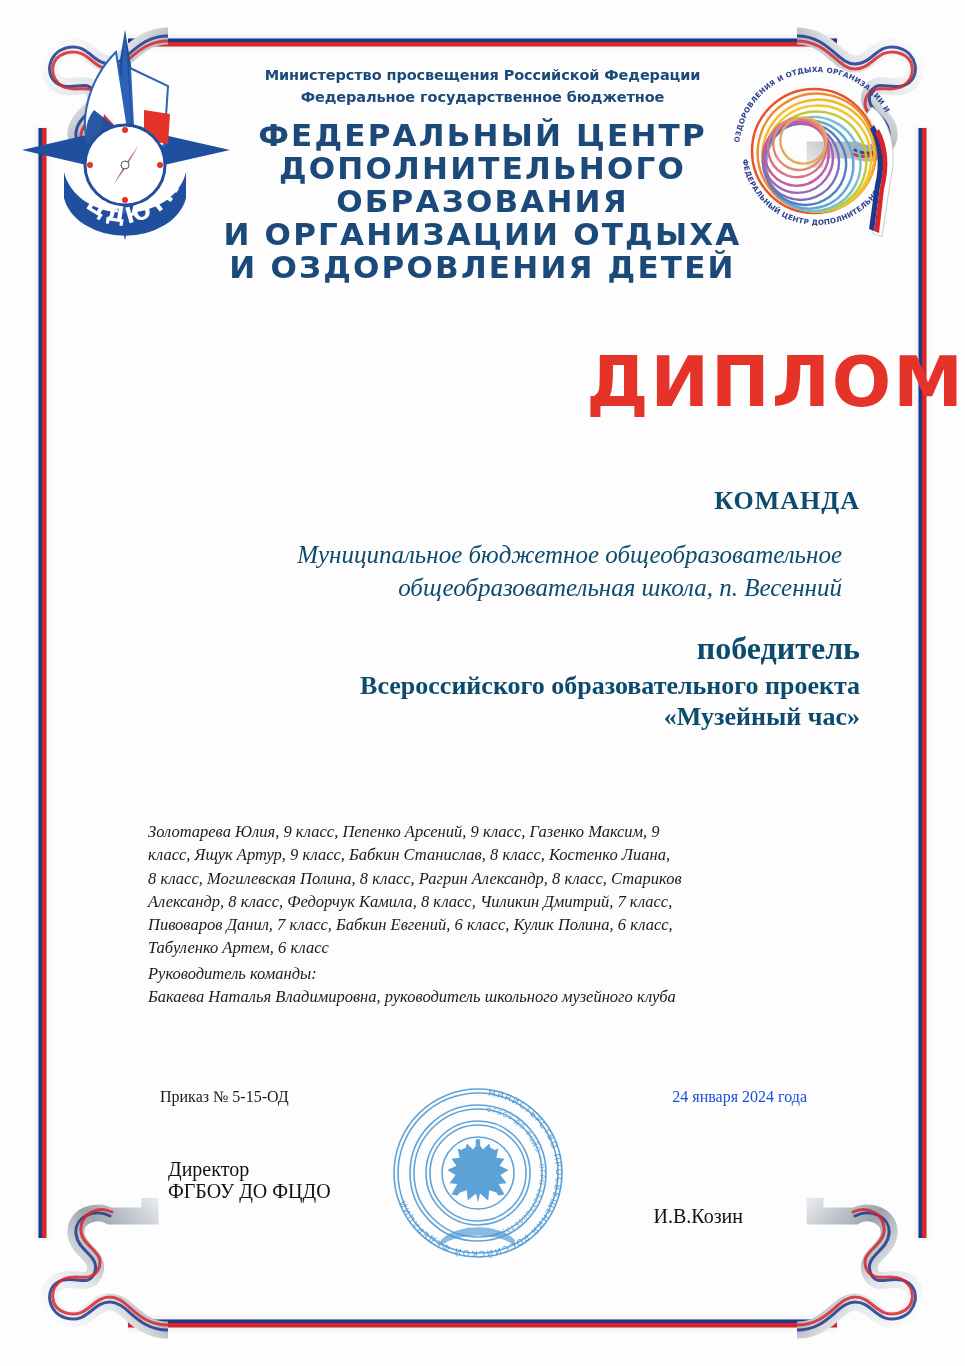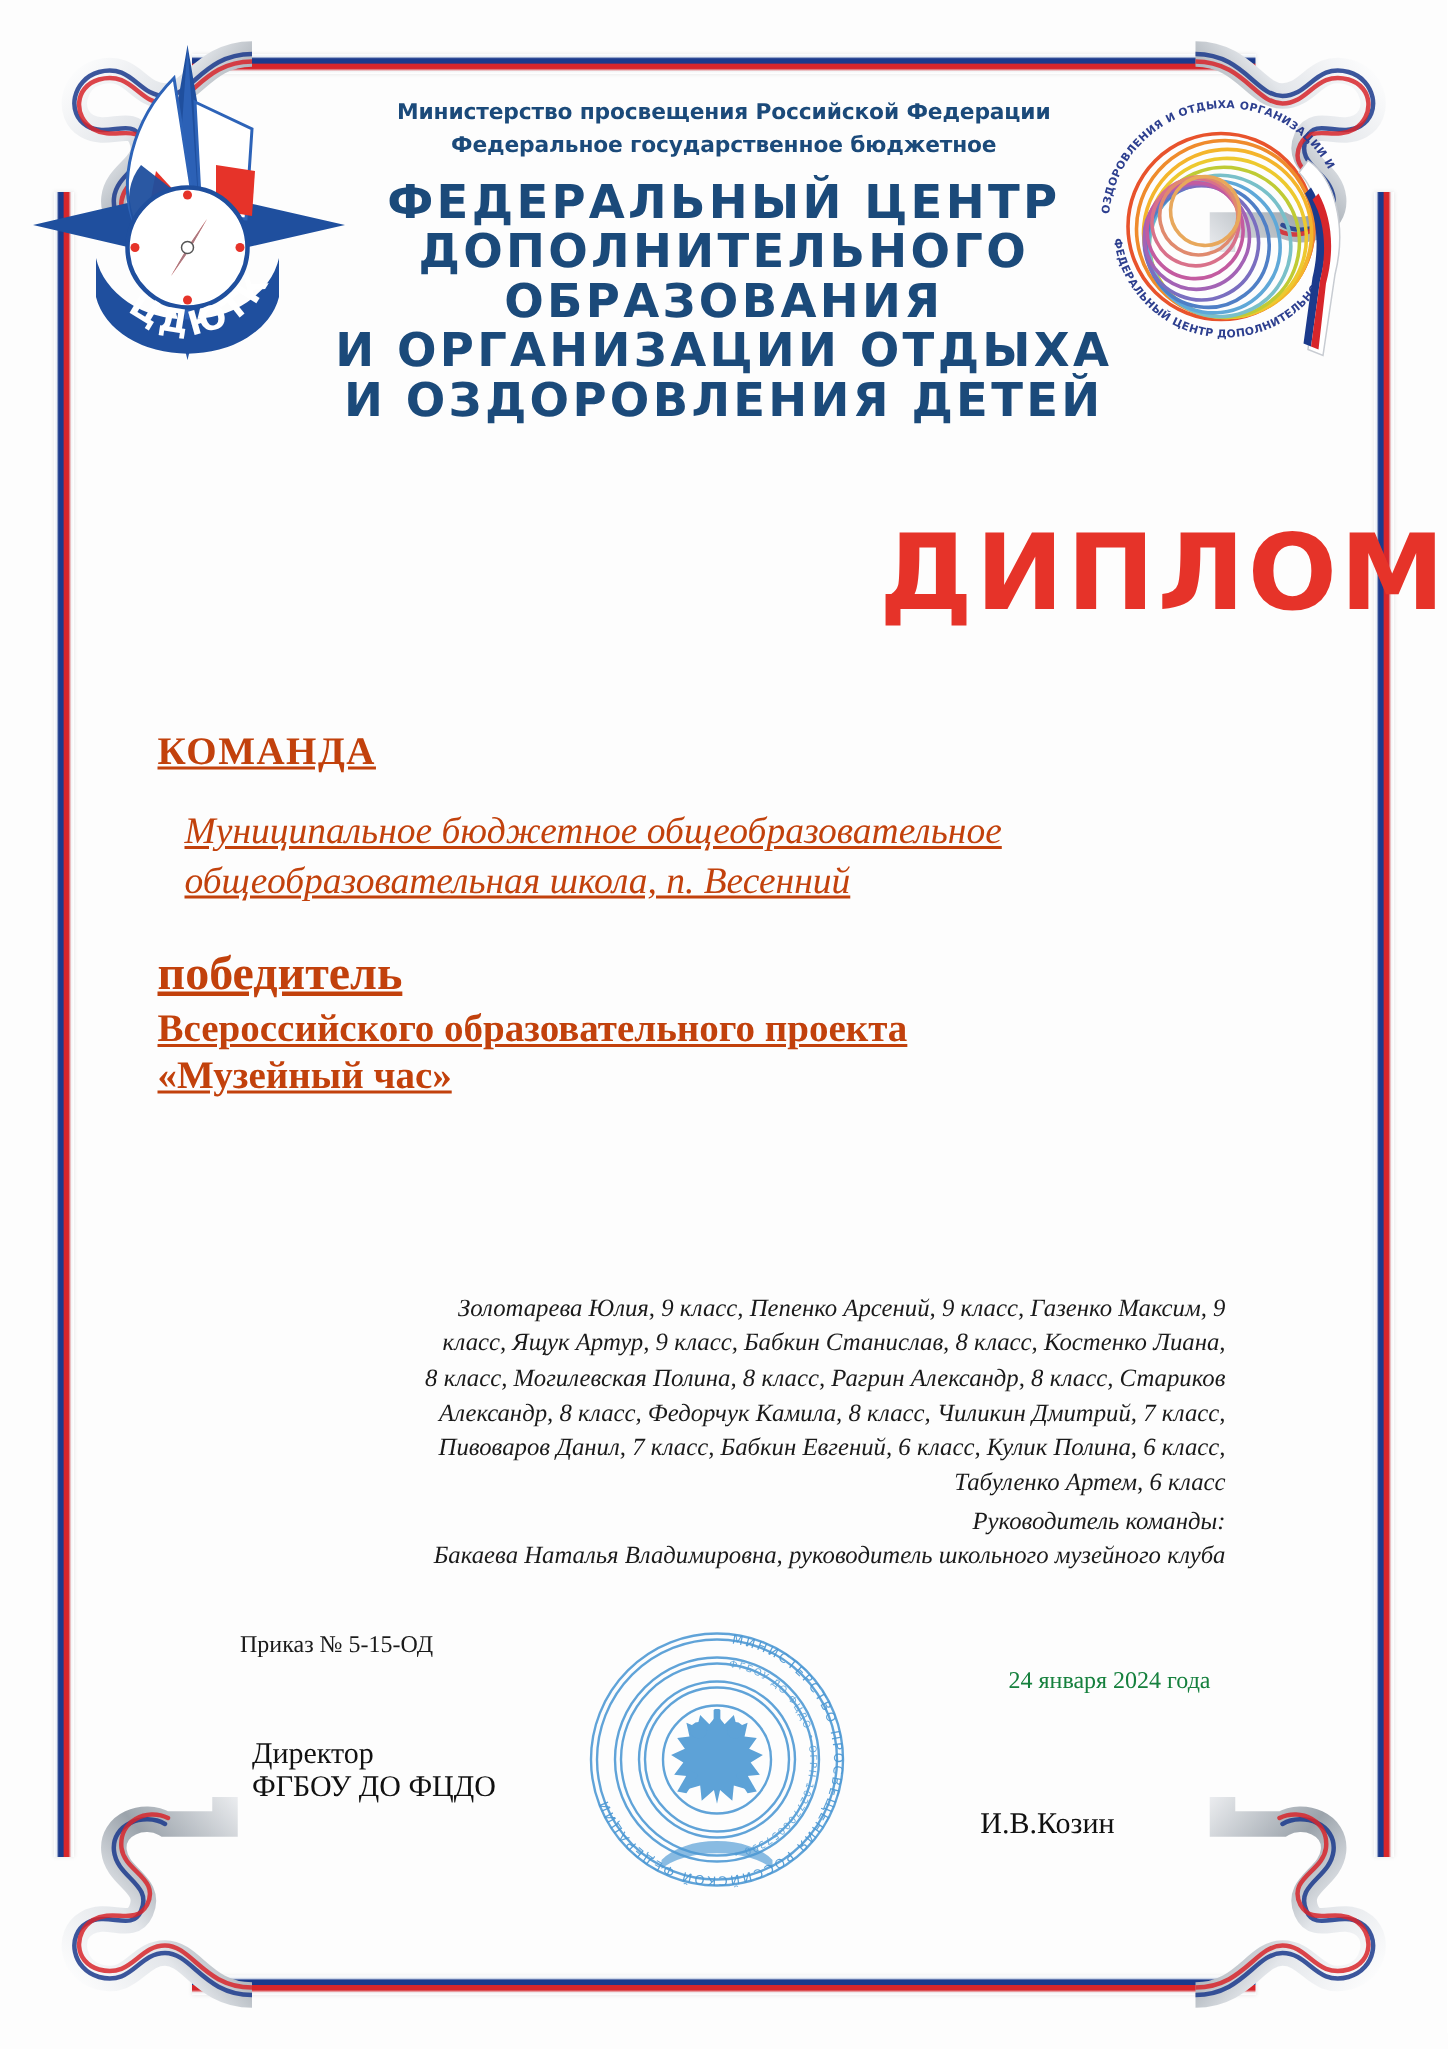--- a/index.html
+++ b/index.html
@@ -108,23 +108,22 @@
     letter-spacing: 0.4px;
     line-height: 1;
   }
 
   
   .body-wrap {
     position: absolute;
     left: 105px;
     right: 105px;
     top: 486px;
-    text-align: left;
-    color: #c2410c;
-    text-decoration: underline;
+    text-align: right;
+    color: #0c4a6e;
   }
   .komanda {
     font-size: 26px;
     font-weight: bold;
     letter-spacing: 1px;
     margin-bottom: 22px;
   }
   .org {
     font-size: 25px;
     font-style: italic;
@@ -141,22 +140,22 @@
     font-size: 26px;
     font-weight: bold;
     line-height: 1.22;
     margin-top: 4px;
   }
 
   .names {
     position: absolute;
     left: 148px;
     right: 148px;
-    top: 860px;
-    text-align: right;
+    top: 820px;
+    text-align: left;
     font-size: 16.5px;
     font-style: italic;
     line-height: 1.41;
     color: #1a1a1a;
   }
   .leader-title {
     margin-top: 2px;
     font-size: 16.5px;
     font-style: italic;
   }
@@ -169,23 +168,23 @@
   .order-no {
     position: absolute;
     left: 160px;
     top: 1088px;
     font-size: 16px;
     color: #1a1a1a;
   }
   .date {
     position: absolute;
     right: 158px;
-    top: 1112px;
+    top: 1088px;
     font-size: 16px;
-    color: #15803d;
+    color: #1d4ed8;
   }
   .sign-left {
     position: absolute;
     left: 168px;
     top: 1158px;
     font-size: 20px;
     line-height: 1.12;
     color: #111111;
   }
   .sign-right {

